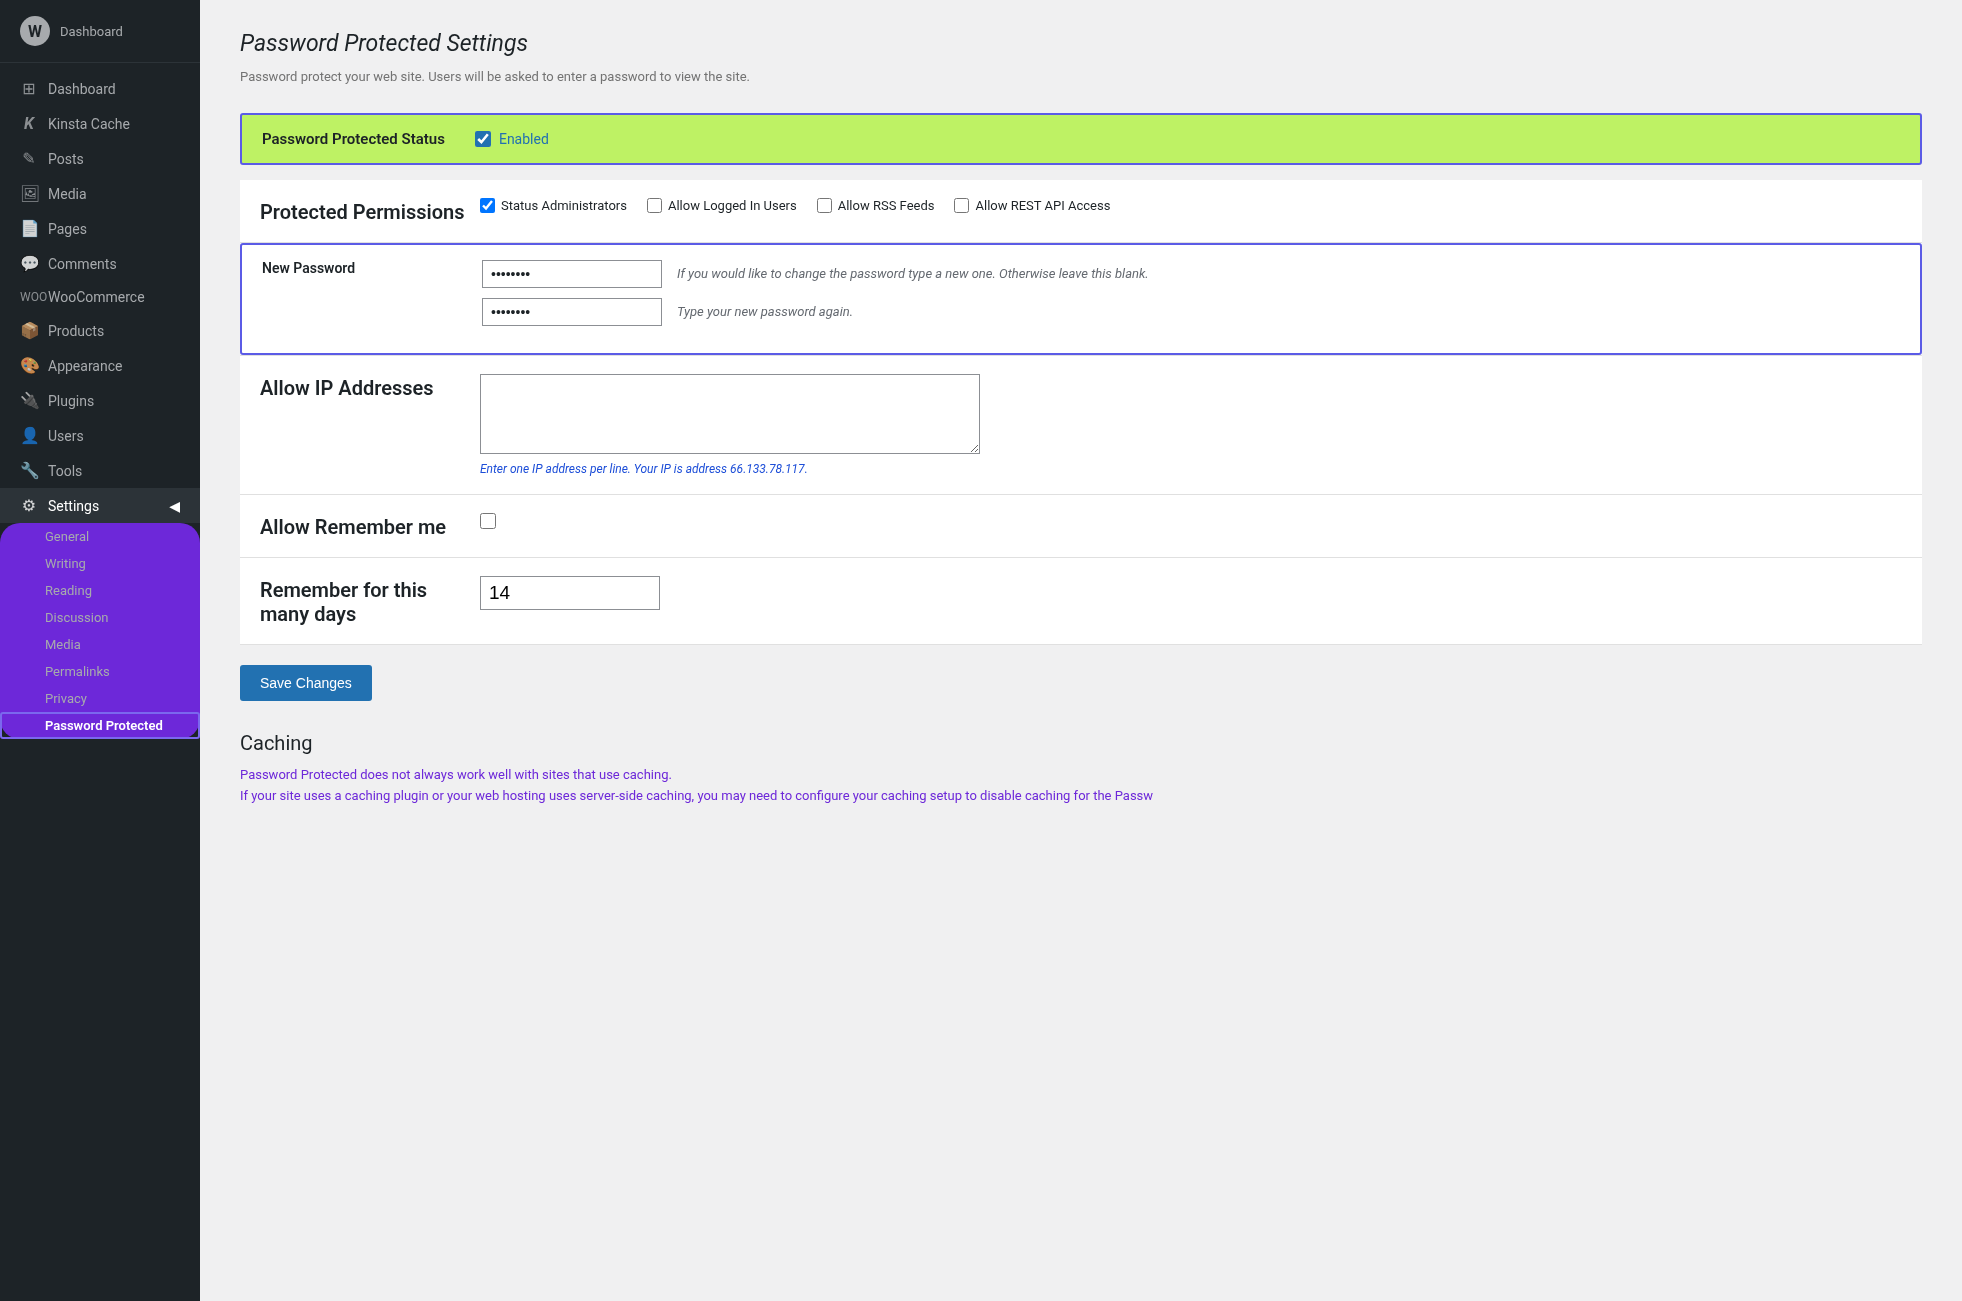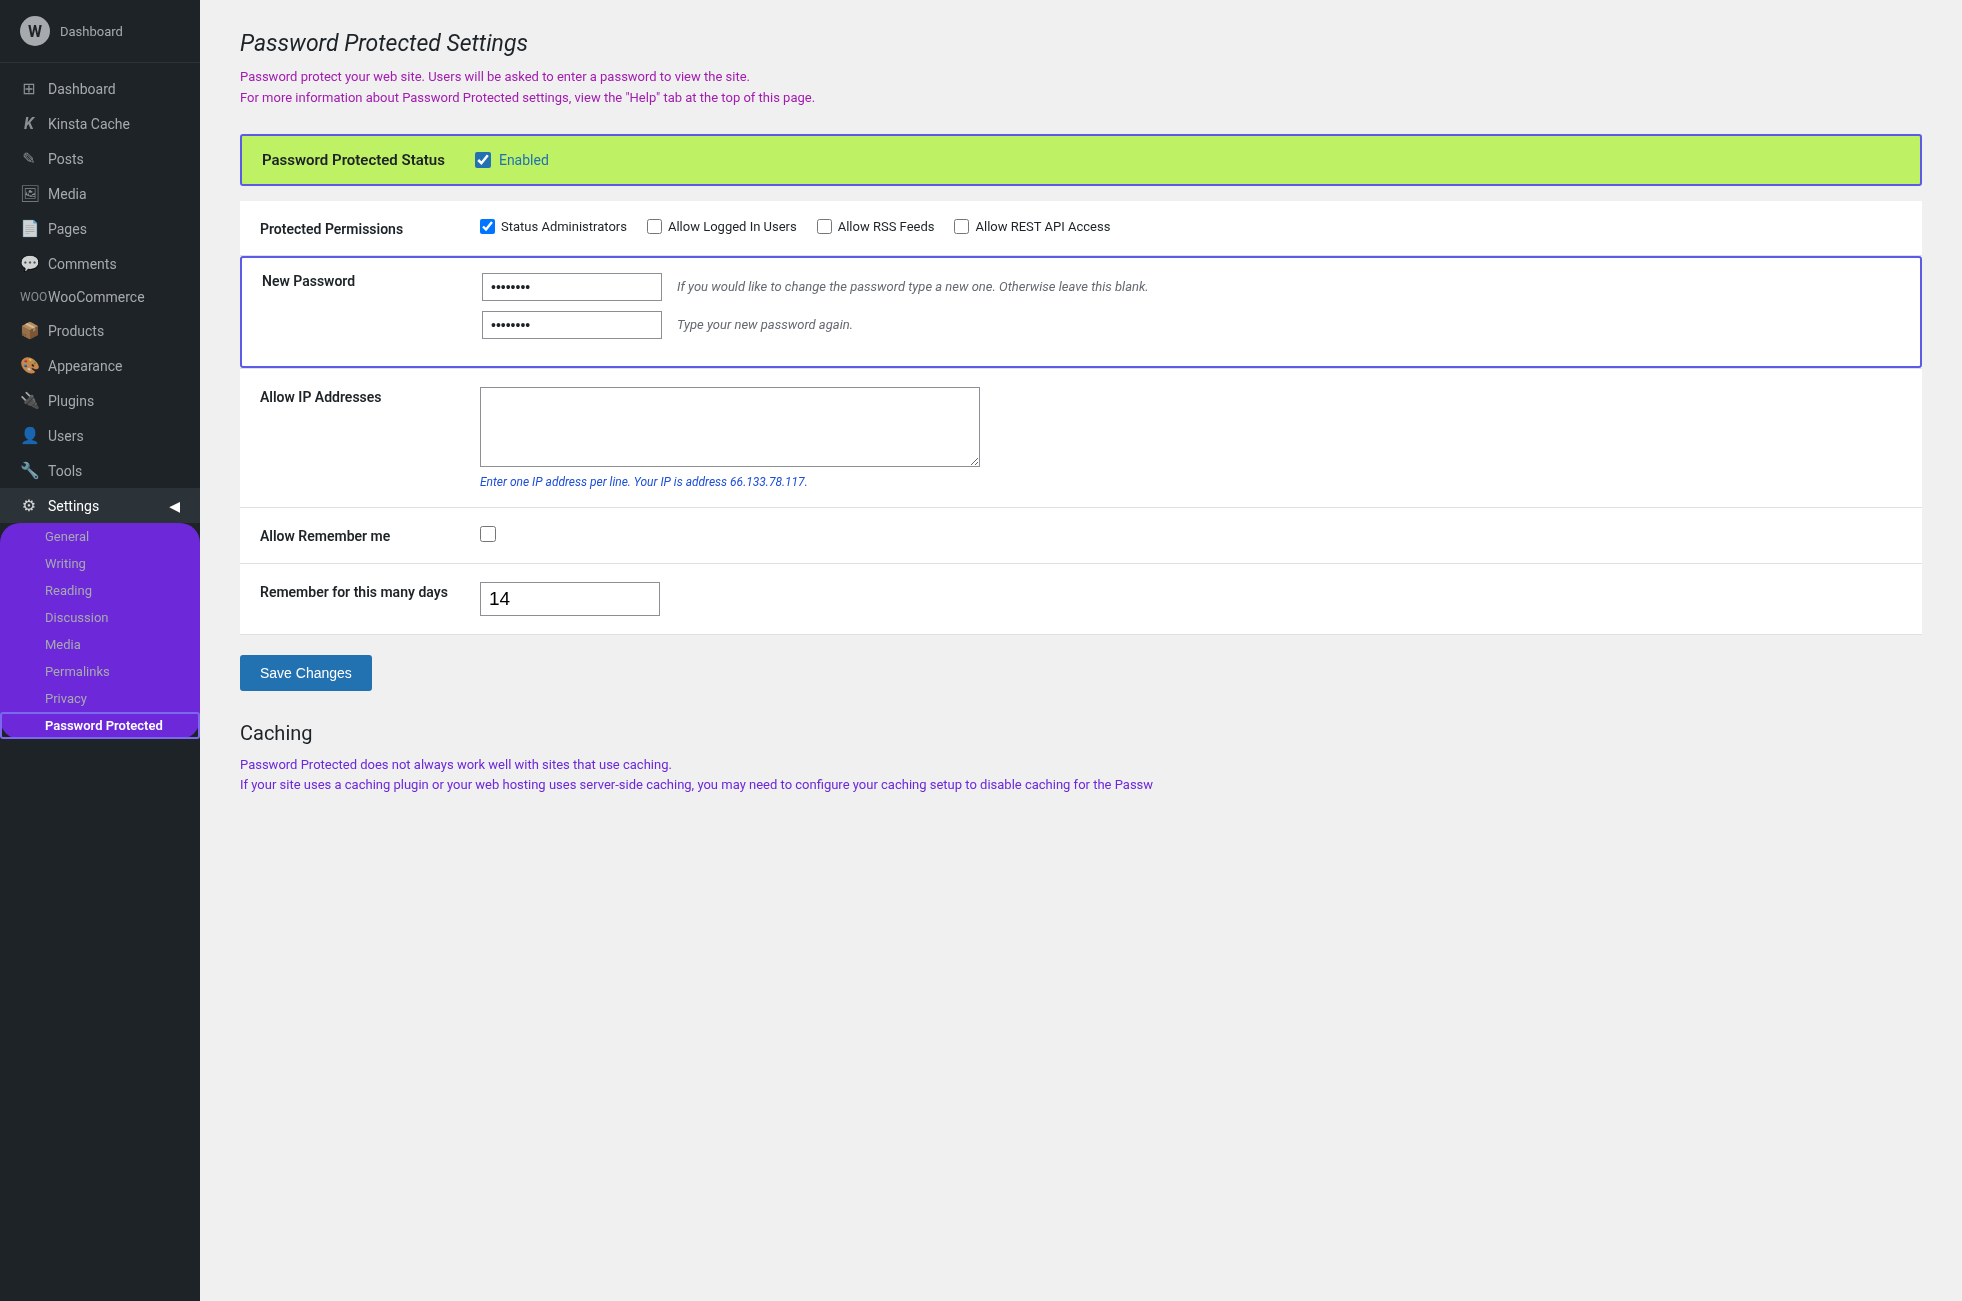--- a/index.html
+++ b/index.html
@@ -74,21 +74,21 @@
 
     .page-title {
       font-size: 23px;
       font-weight: 400;
       color: #1d2327;
       margin-bottom: 10px;
       font-style: italic;
     }
 
     .page-description {
-      color: #a21caf;
+      color: #737373;
       margin-bottom: 25px;
       line-height: 1.6;
       font-size: 13px;
     }
 
     
     .highlighted-box {
       border: 2px solid #5b5be6;
       border-radius: 3px;
       padding: 15px 20px;
@@ -207,21 +207,21 @@
       display: flex;
       padding: 18px 20px;
       border-bottom: 1px solid #e0e0e0;
       background: #fff;
     }
     .settings-row-label {
       width: 220px;
       min-width: 220px;
       font-weight: 600;
       color: #1d2327;
-      font-size: 14px;
+      font-size: 20px;
       padding-top: 2px;
     }
     .settings-row-content {
       flex: 1;
     }
 
     
     .sidebar-item.settings-parent .arrow {
       margin-left: auto;
       color: #fff;
@@ -313,21 +313,20 @@
       <div class="sidebar-submenu-item">Privacy</div>
       <div class="sidebar-submenu-item active">Password Protected</div>
     </div>
   </div>
 </div>
 
 <div class="main-content">
   <h1 class="page-title">Password Protected Settings</h1>
   <div class="page-description">
     <div>Password protect your web site. Users will be asked to enter a password to view the site.</div>
-    <div>For more information about Password Protected settings, view the "Help" tab at the top of this page.</div>
   </div>
 
   
   <div class="highlighted-box" style="margin-bottom:15px;">
     <div class="highlighted-box-status">
       <span class="label">Password Protected Status</span>
       <label class="enabled-checkbox">
         <input type="checkbox" checked="" style="">
         <span style="color:#2271b1;font-weight:normal;">Enabled</span>
       </label>

